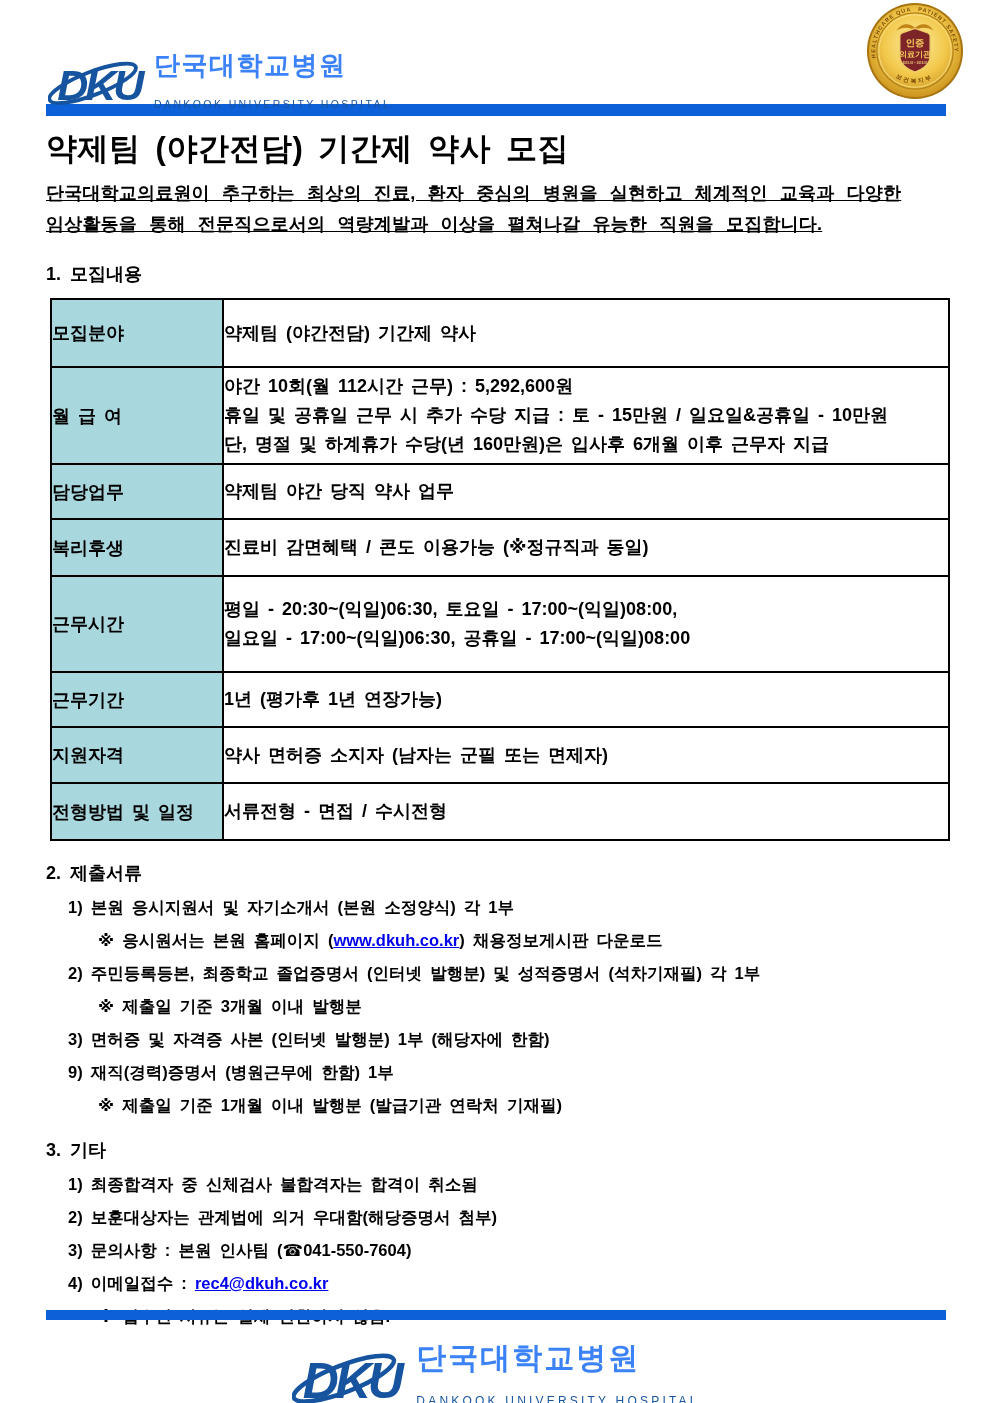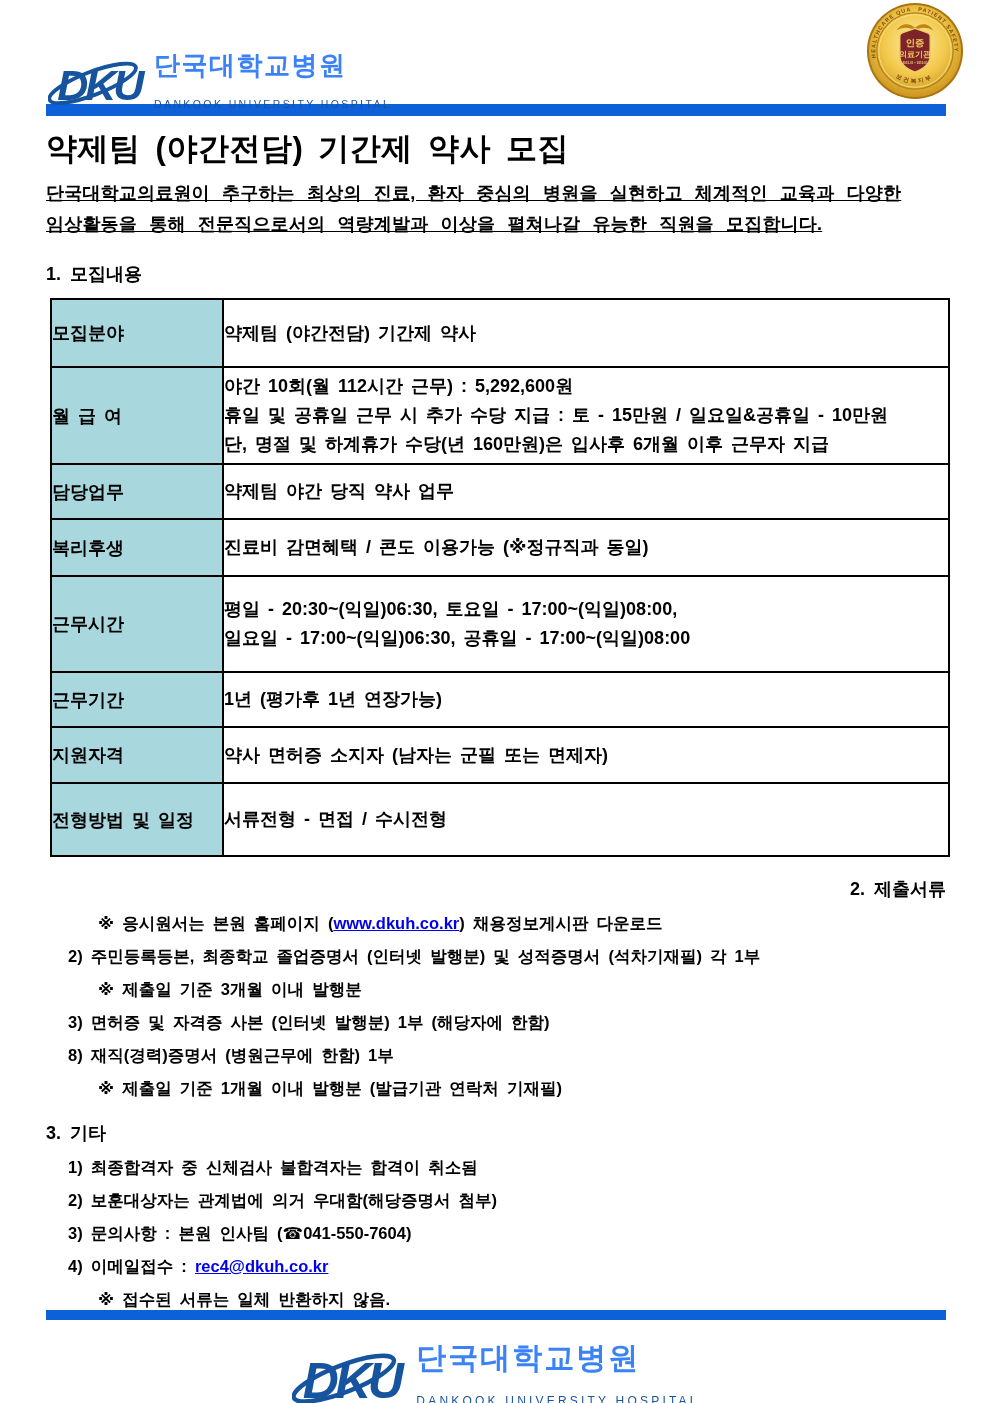--- a/index.html
+++ b/index.html
@@ -48,21 +48,21 @@
   .intro div {
     font-size: 18px; line-height: 31px; word-spacing: 7px;
     letter-spacing: 0.2px;
     text-decoration: underline;
   }
   
   .section-heading {
     font-size: 18px; font-weight: 800; word-spacing: 4px;
   }
   .s1 { margin-top: 22px; }
-  .s2 { margin-top: 20px; text-align: right; }
+  .s2 { margin-top: 20px; }
   .s3 { margin-top: 16px; }
   
   table.recruit {
     margin-top: 12px; margin-left: 4px;
     border-collapse: collapse; width: 900px;
     table-layout: fixed;
   }
   table.recruit th, table.recruit td {
     border: 2px solid #000;
     font-size: 18px; font-weight: 700;
@@ -71,21 +71,21 @@
   }
   table.recruit th { width: 172px; background: #a9d7de; }
   table.recruit .cell-line { line-height: 29px; white-space: nowrap; }
   table.recruit tr:nth-child(1) { height: 68px; }
   table.recruit tr:nth-child(2) { height: 97px; }
   table.recruit tr:nth-child(3) { height: 55px; }
   table.recruit tr:nth-child(4) { height: 57px; }
   table.recruit tr:nth-child(5) { height: 96px; }
   table.recruit tr:nth-child(6) { height: 55px; }
   table.recruit tr:nth-child(7) { height: 56px; }
-  table.recruit tr:nth-child(8) { height: 73px; }
+  table.recruit tr:nth-child(8) { height: 57px; }
   
   .items { margin-top: 6px; }
   .list-item {
     font-size: 16.5px; line-height: 33px; word-spacing: 3.5px;
     white-space: nowrap;
   }
   .list-item.level1 { padding-left: 22px; }
   .list-item.level2 { padding-left: 52px; }
   a.doc-link { color: #0000ee; text-decoration: underline; cursor: pointer; }
   
@@ -210,25 +210,26 @@
             <th>전형방법 및 일정</th>
             <td>
               <div class="cell-line">서류전형 - 면접 / 수시전형</div>
             </td>
           </tr>
         </tbody>
     </table>
 
     <div class="section-heading s2">2. 제출서류</div>
     <div class="items">
+        <div class="list-item level1"><span>1) 본원 응시지원서 및 자기소개서 (본원 소정양식) 각 1부</span></div>
         <div class="list-item level2"><span>※ 응시원서는 본원 홈페이지 (</span><a href="#" class="doc-link">www.dkuh.co.kr</a><span>) 채용정보게시판 다운로드</span></div>
         <div class="list-item level1"><span>2) 주민등록등본, 최종학교 졸업증명서 (인터넷 발행분) 및 성적증명서 (석차기재필) 각 1부</span></div>
         <div class="list-item level2"><span>※ 제출일 기준 3개월 이내 발행분</span></div>
         <div class="list-item level1"><span>3) 면허증 및 자격증 사본 (인터넷 발행분) 1부 (해당자에 한함)</span></div>
-        <div class="list-item level1"><span>8) 재직(경력)증명서 (병원근무에 한함) 1부</span></div>
+        <div class="list-item level1"><span>9) 재직(경력)증명서 (병원근무에 한함) 1부</span></div>
         <div class="list-item level2"><span>※ 제출일 기준 1개월 이내 발행분 (발급기관 연락처 기재필)</span></div>
       </div>
 
     <div class="section-heading s3">3. 기타</div>
     <div class="items">
         <div class="list-item level1"><span>1) 최종합격자 중 신체검사 불합격자는 합격이 취소됨</span></div>
         <div class="list-item level1"><span>2) 보훈대상자는 관계법에 의거 우대함(해당증명서 첨부)</span></div>
         <div class="list-item level1"><span>3) 문의사항 : 본원 인사팀 (☎041-550-7604)</span></div>
         <div class="list-item level1"><span>4) 이메일접수 : </span><a href="#" class="doc-link">rec4@dkuh.co.kr</a></div>
         <div class="list-item level2"><span>※ 접수된 서류는 일체 반환하지 않음.</span></div>

